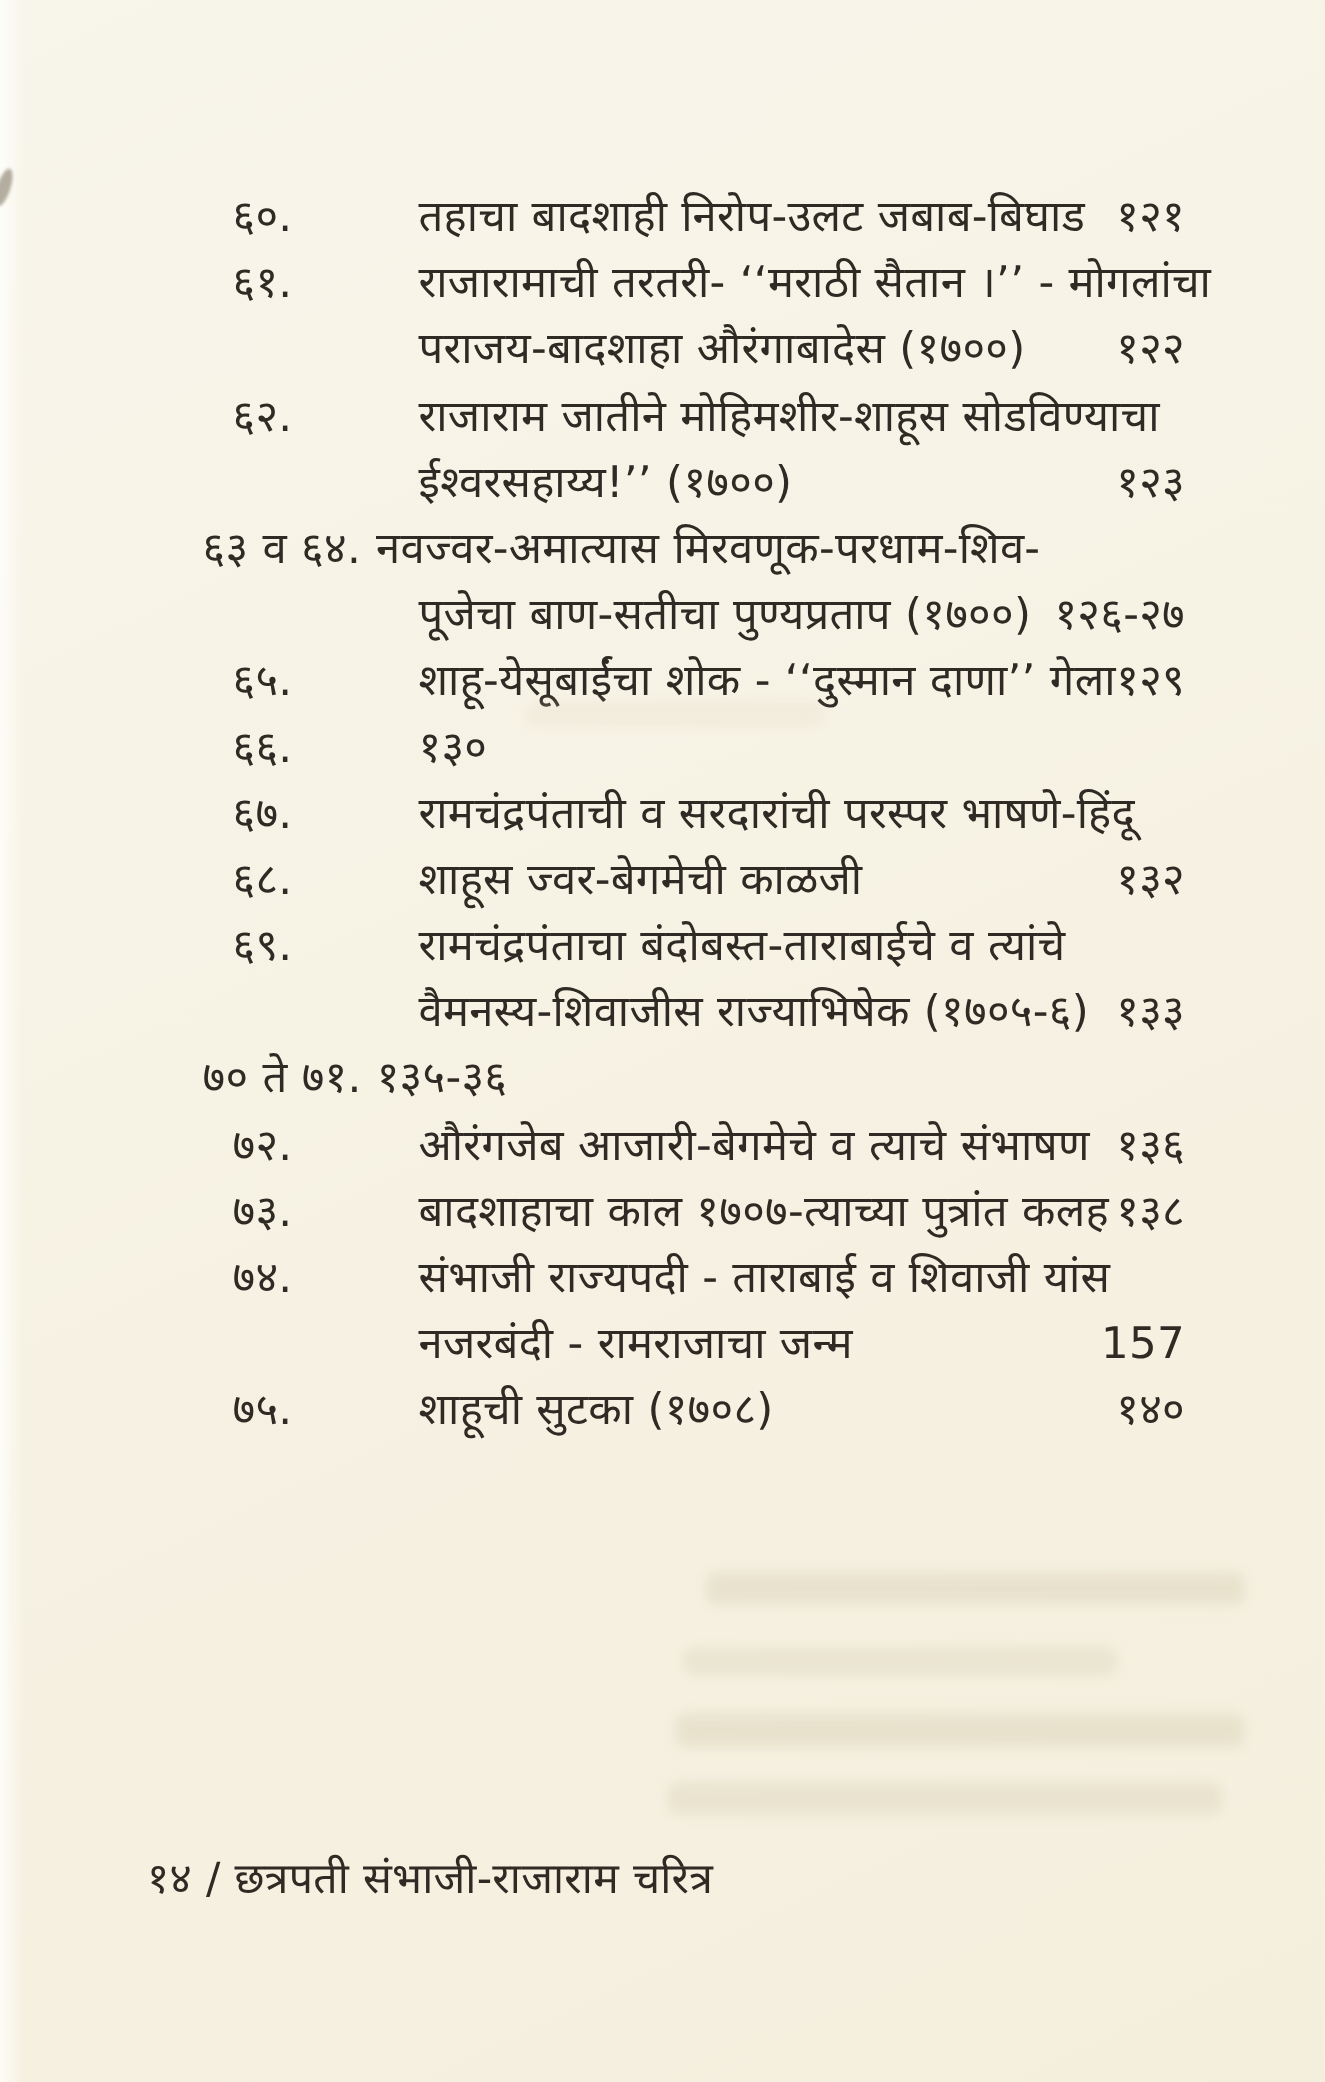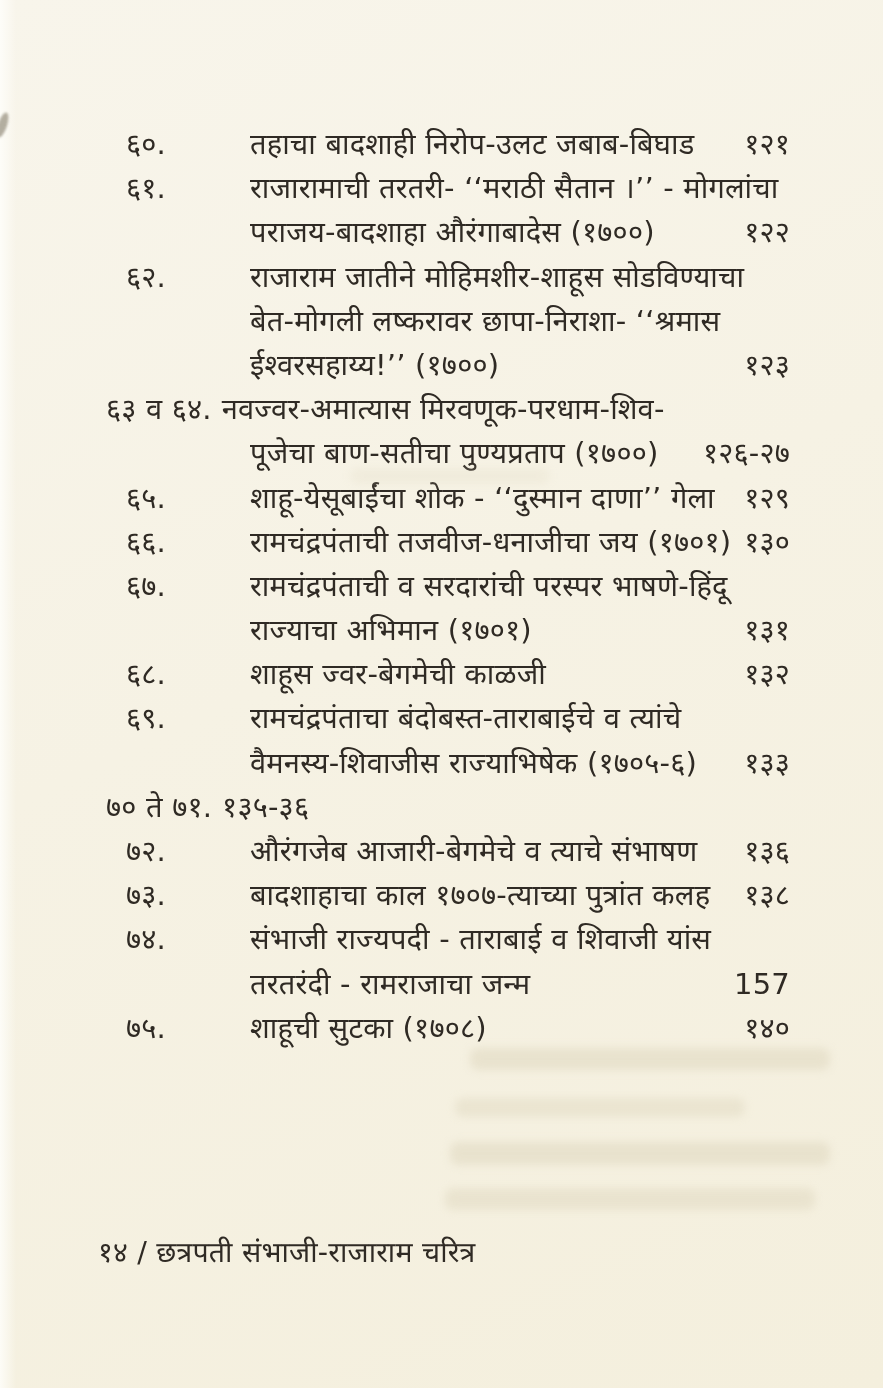--- a/index.html
+++ b/index.html
@@ -69,20 +69,21 @@
     line-height: 44.2px;
     font-size: 29px;
     white-space: nowrap;
     letter-spacing: 0.2px;
   }
   .num {
     flex: 0 0 auto;
     width: 144px;
     padding-left: 20px;
     box-sizing: border-box;
+    margin-left: 29px;
   }
   .num.wide {
     width: auto;
     padding-left: 0;
     margin-right: 10px;
   }
   .title {
     flex: 1 1 auto;
     overflow: visible;
   }
@@ -122,57 +123,46 @@
     <span class="title">पराजय-बादशाहा औरंगाबादेस (१७००)</span>
     <span class="pageno">१२२</span>
   </div>
       <div class="toc-line">
     <span class="num">६२.</span>
     <span class="title">राजाराम जातीने मोहिमशीर-शाहूस सोडविण्याचा</span>
     <span class="pageno"></span>
   </div>
       <div class="toc-line">
     <span class="num"></span>
-    <span class="title">बेत-मोगली लष्करावर छापा-निराशा- ‘‘श्रमास</span>
-    <span class="pageno"></span>
-  </div>
-      <div class="toc-line">
-    <span class="num"></span>
     <span class="title">ईश्वरसहाय्य!’’ (१७००)</span>
     <span class="pageno">१२३</span>
   </div>
       <div class="toc-line">
     <span class="num wide">६३ व ६४.</span>
     <span class="title">नवज्वर-अमात्यास मिरवणूक-परधाम-शिव-</span>
     <span class="pageno"></span>
   </div>
       <div class="toc-line">
     <span class="num"></span>
     <span class="title">पूजेचा बाण-सतीचा पुण्यप्रताप (१७००)</span>
     <span class="pageno">१२६-२७</span>
   </div>
       <div class="toc-line">
     <span class="num">६५.</span>
     <span class="title">शाहू-येसूबाईंचा शोक - ‘‘दुस्मान दाणा’’ गेला</span>
     <span class="pageno">१२९</span>
   </div>
       <div class="toc-line">
     <span class="num">६६.</span>
-    <span class="title">रामचंद्रपंताची तजवीज-धनाजीचा जय (१७०१)</span>
     <span class="pageno">१३०</span>
   </div>
       <div class="toc-line">
     <span class="num">६७.</span>
     <span class="title">रामचंद्रपंताची व सरदारांची परस्पर भाषणे-हिंदू</span>
     <span class="pageno"></span>
-  </div>
-      <div class="toc-line">
-    <span class="num"></span>
-    <span class="title">राज्याचा अभिमान (१७०१)</span>
-    <span class="pageno">१३१</span>
   </div>
       <div class="toc-line">
     <span class="num">६८.</span>
     <span class="title">शाहूस ज्वर-बेगमेची काळजी</span>
     <span class="pageno">१३२</span>
   </div>
       <div class="toc-line">
     <span class="num">६९.</span>
     <span class="title">रामचंद्रपंताचा बंदोबस्त-ताराबाईचे व त्यांचे</span>
     <span class="pageno"></span>
@@ -196,21 +186,21 @@
     <span class="title">बादशाहाचा काल १७०७-त्याच्या पुत्रांत कलह</span>
     <span class="pageno">१३८</span>
   </div>
       <div class="toc-line">
     <span class="num">७४.</span>
     <span class="title">संभाजी राज्यपदी - ताराबाई व शिवाजी यांस</span>
     <span class="pageno"></span>
   </div>
       <div class="toc-line">
     <span class="num"></span>
-    <span class="title">तरतरंदी - रामराजाचा जन्म</span>
+    <span class="title">नजरबंदी - रामराजाचा जन्म</span>
     <span class="pageno">157</span>
   </div>
       <div class="toc-line">
     <span class="num">७५.</span>
     <span class="title">शाहूची सुटका (१७०८)</span>
     <span class="pageno">१४०</span>
   </div>
     </div>
 
   <div class="footer">

